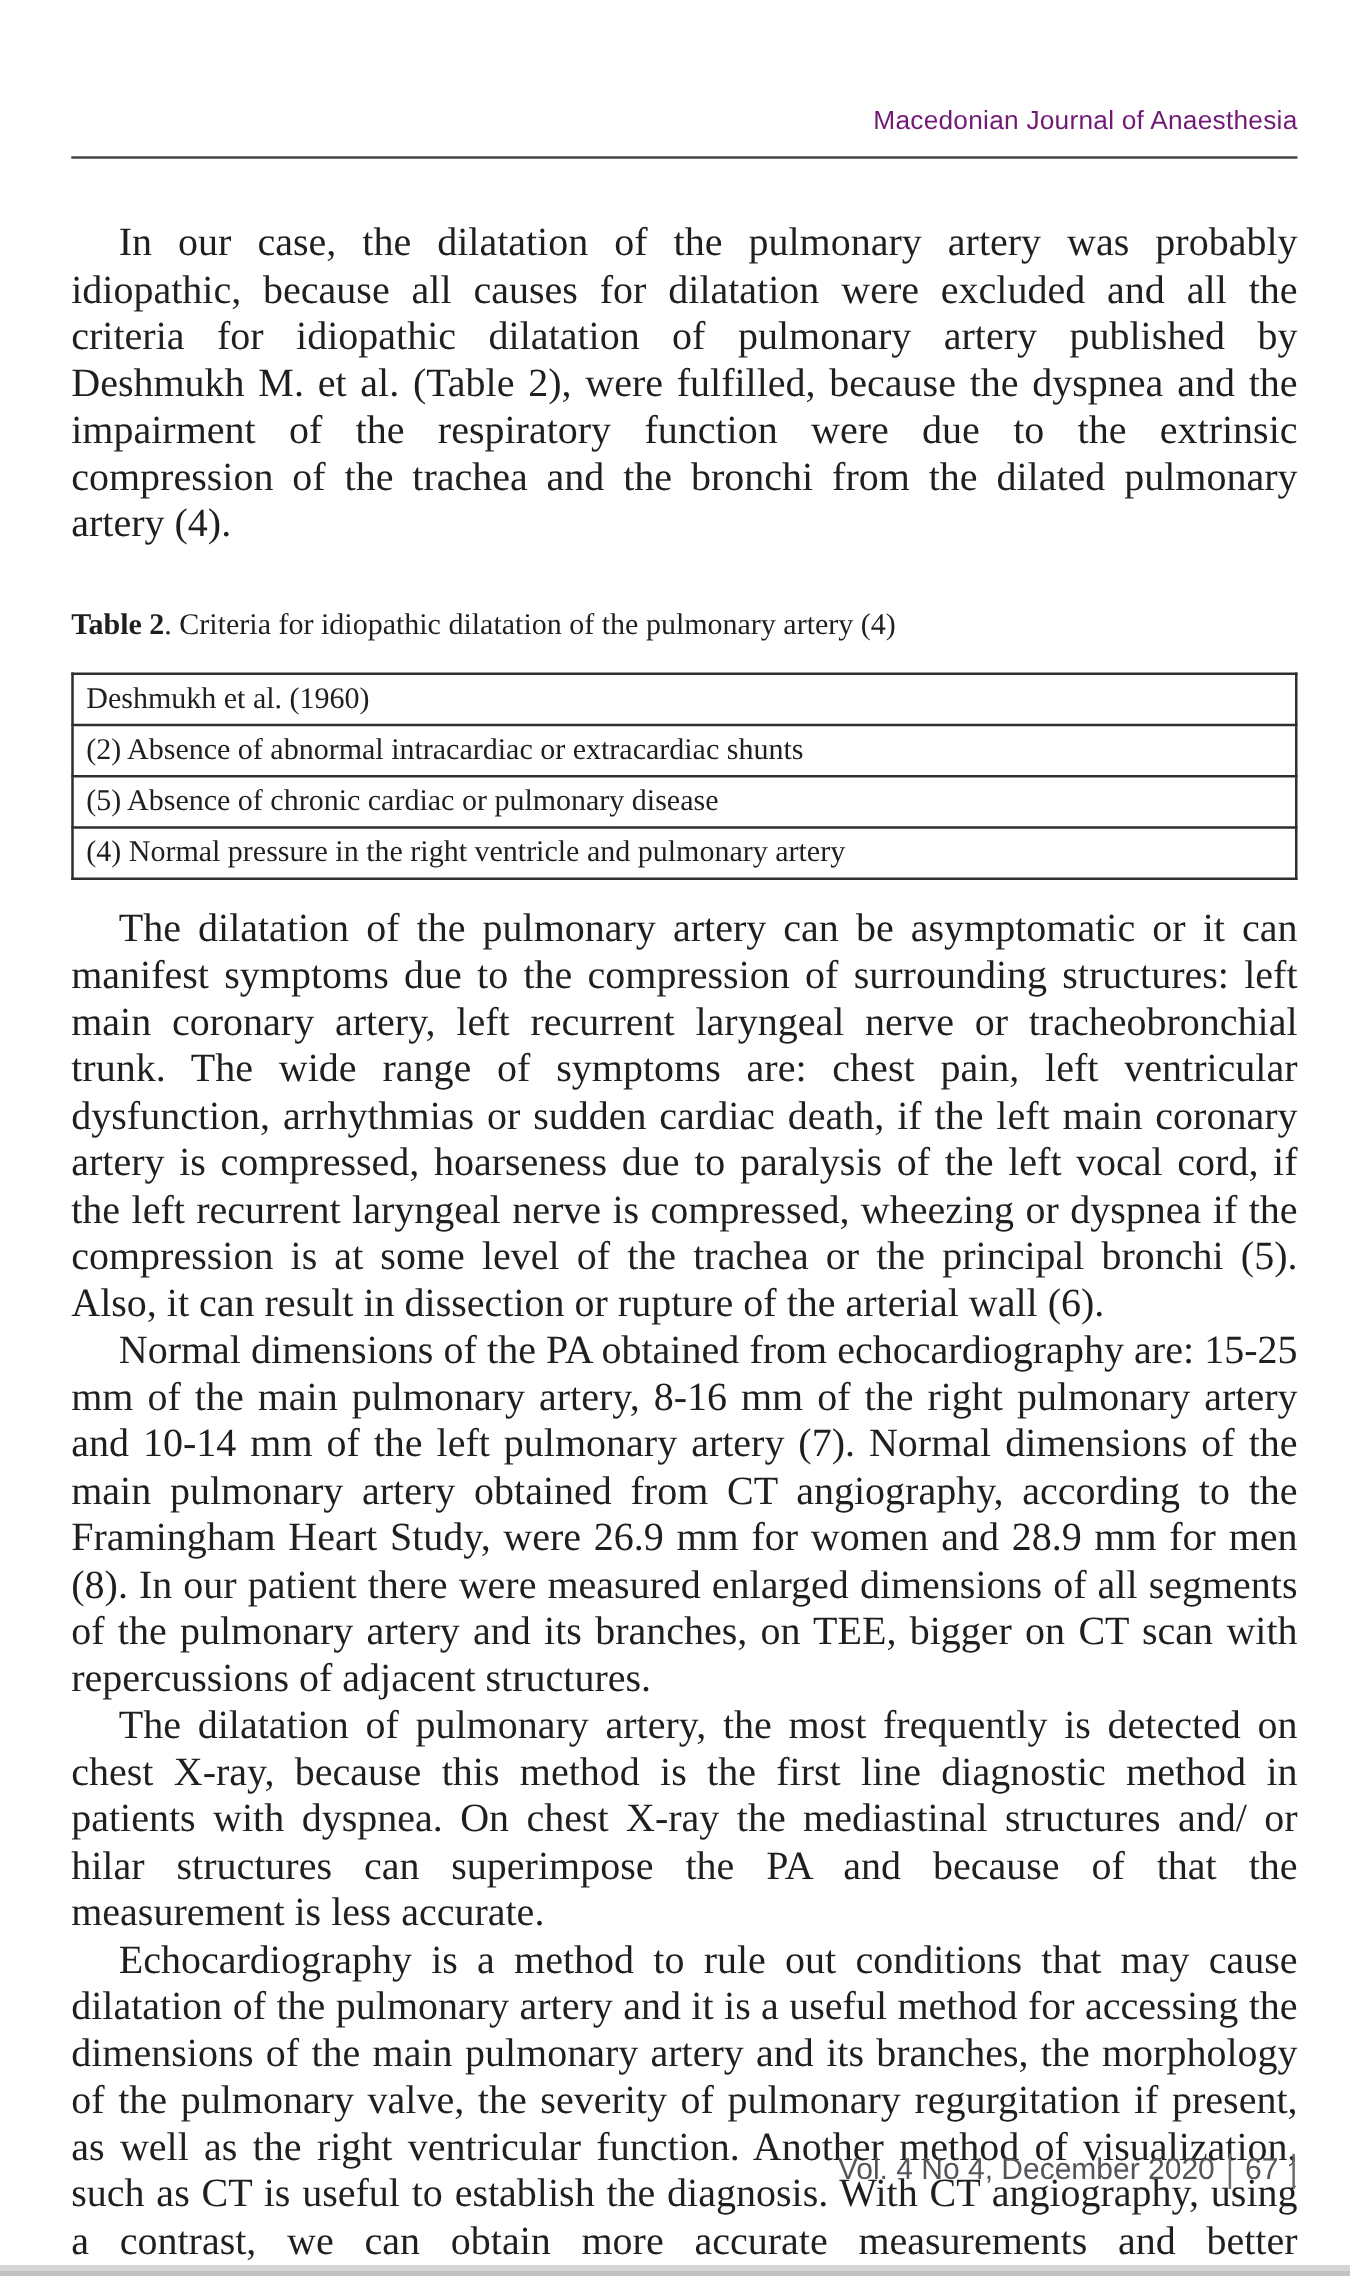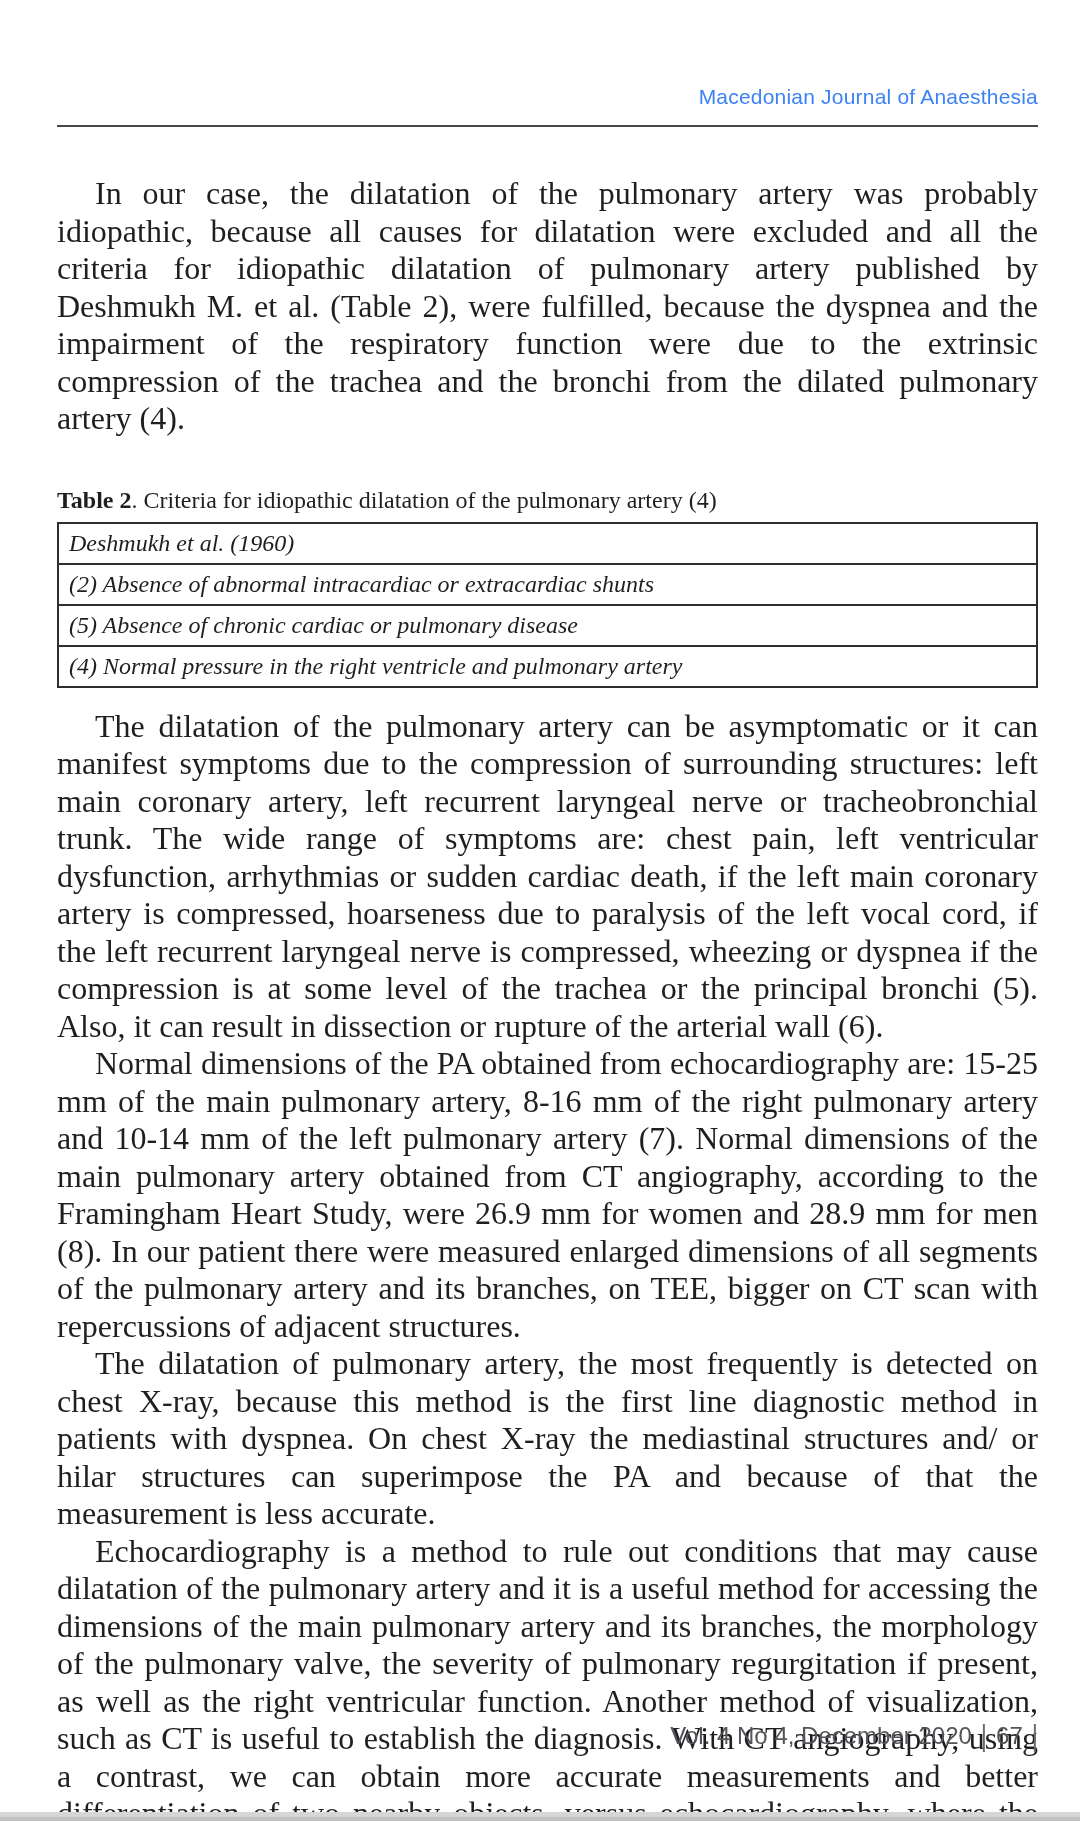--- a/index.html
+++ b/index.html
@@ -21,21 +21,21 @@
     margin-right: 42px; 
   }
   
   .running-head {
     padding-top: 84px;
     text-align: right;
     font-family: "Liberation Sans", sans-serif;
     font-size: 21px;
     line-height: 26px;
     font-weight: 400;
-    color: #3b82f6;
+    color: #701a75;
     letter-spacing: 0.2px;
   }
   .head-rule {
     margin-top: 15px;
     border: none;
     border-top: 2px solid #474747;
     height: 0;
   }
   
   .para {
@@ -60,24 +60,23 @@
     font-size: 24px;
     line-height: 28px;
   }
   .caption-label {
     font-weight: 700;
   }
   .caption-text {
   }
   
   table.criteria {
-    margin-top: 8px;
+    margin-top: 24px;
     width: 100%;
     border-collapse: collapse;
-    font-style: italic;
   }
   table.criteria td {
     border: 2px solid #2e2e2e;
     height: 39px;
     padding: 0 10px;
     font-size: 24px;
     vertical-align: middle;
     background: #ffffff;
   }
   

